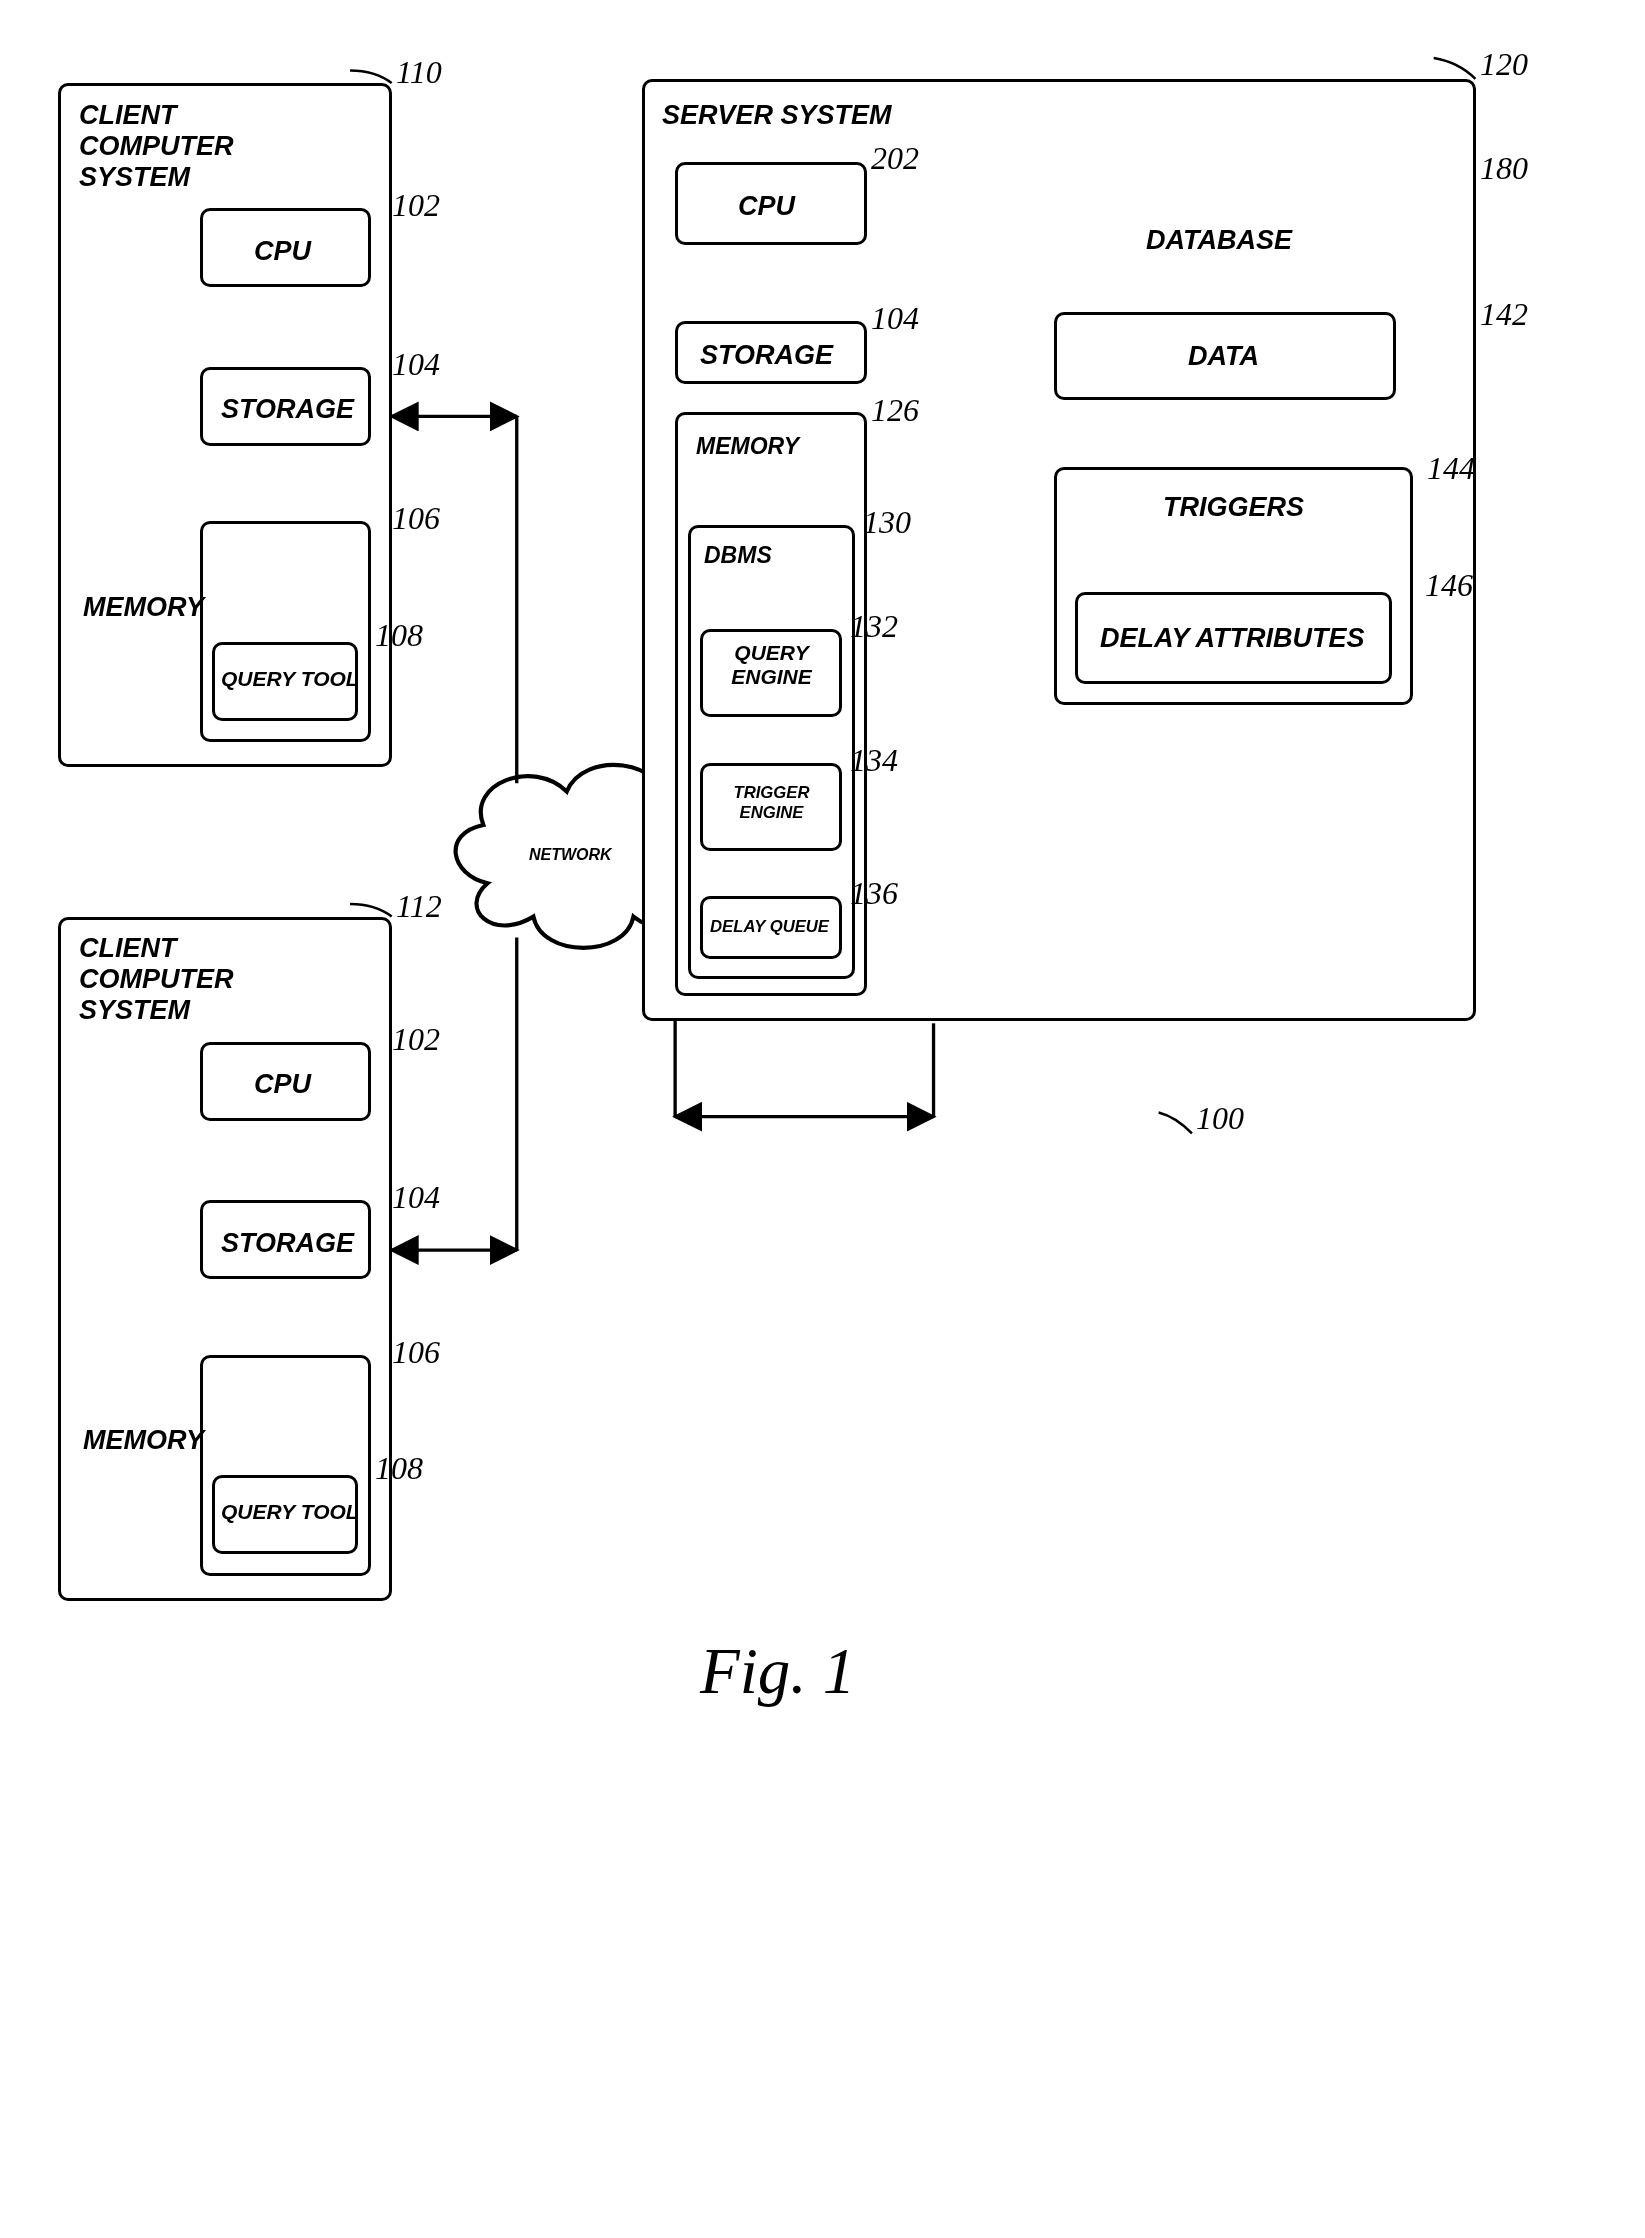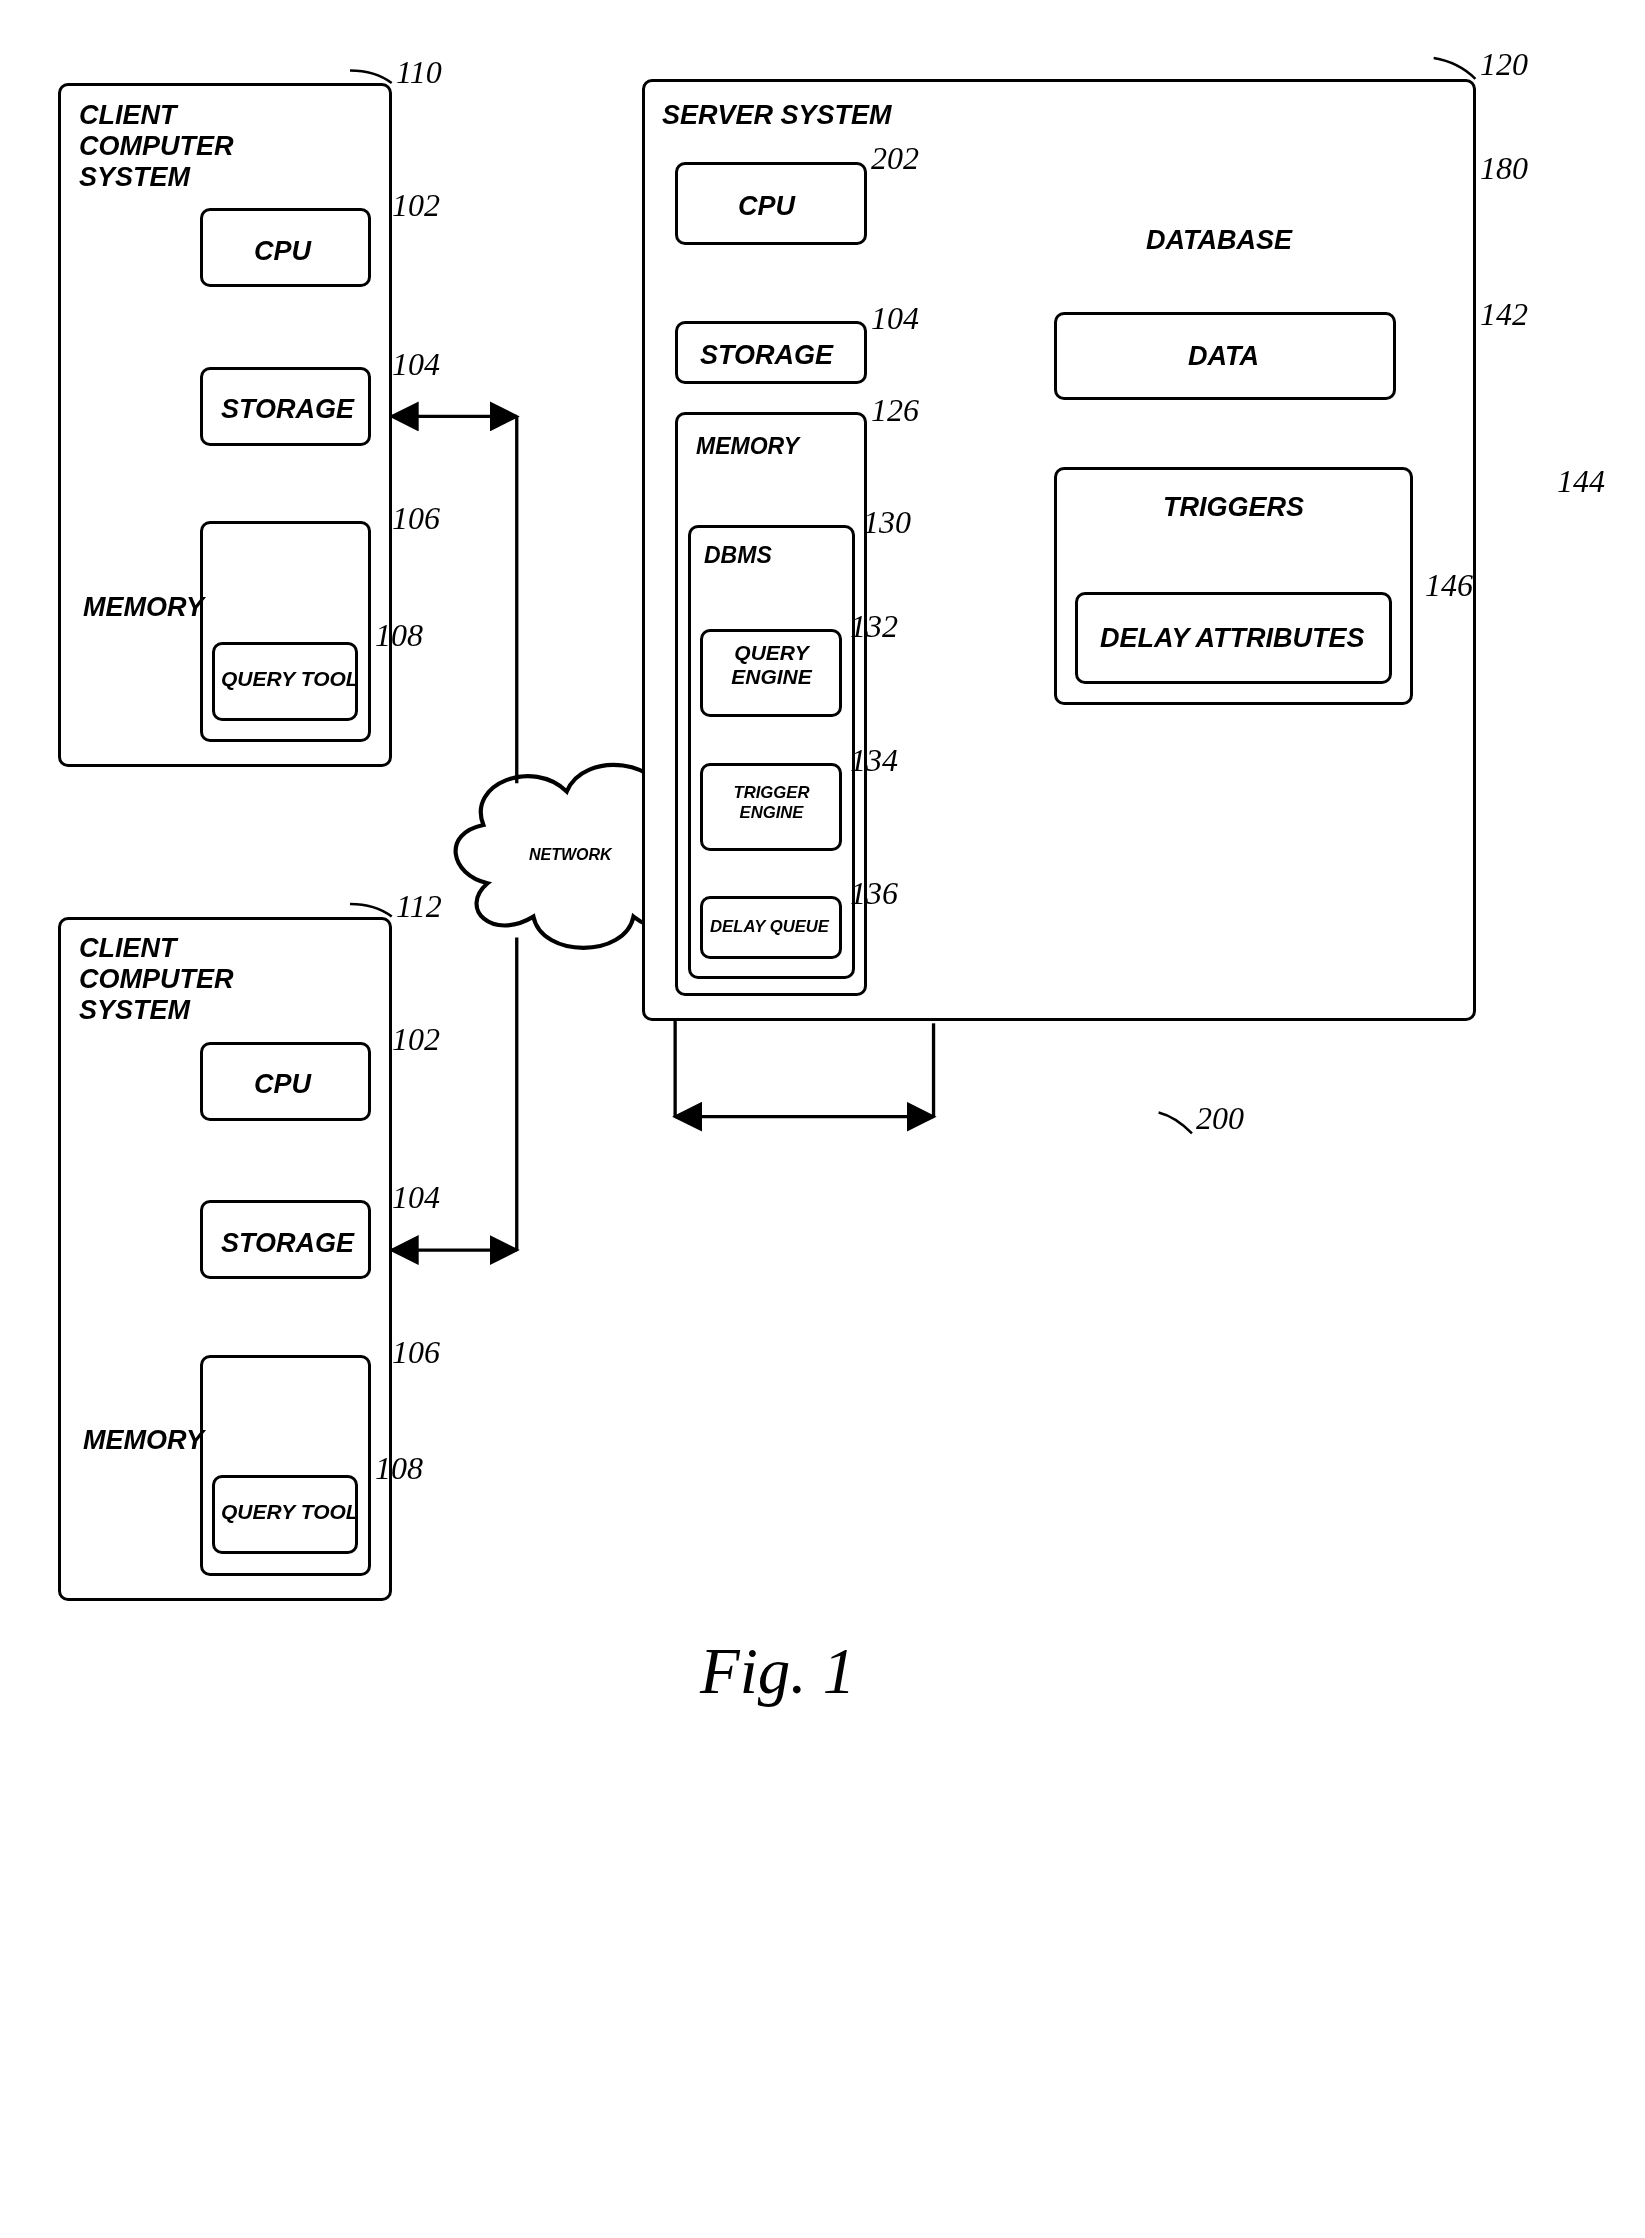--- a/index.html
+++ b/index.html
@@ -202,23 +202,23 @@
   <div class="lbl" style="left:1155px; top:308px;">DATA</div>
 
   <div class="box" style="left:1021px; top:434px; width:359px; height:238px;"></div>
   <div class="lbl" style="left:1130px; top:459px;">TRIGGERS</div>
 
   <div class="box" style="left:1042px; top:559px; width:317px; height:92px;"></div>
   <div class="lbl" style="left:1067px; top:590px; font-size:27px;">DELAY ATTRIBUTES</div>
 
   <div class="refnum" style="left:1447px; top:117px;">180</div>
   <div class="refnum" style="left:1447px; top:263px;">142</div>
-  <div class="refnum" style="left:1524px; top:417px;margin-top:13px;">144</div>
+  <div class="refnum" style="left:1394px; top:417px;">144</div>
   <div class="refnum" style="left:1392px; top:534px;">146</div>
 
   <div class="lbl" style="left:496px; top:813px; font-size:16px;">NETWORK</div>
 
-  <div class="refnum" style="left:1163px; top:1067px;">200</div>
+  <div class="refnum" style="left:1163px; top:1067px;">100</div>
 
   <div class="figcap" style="left:667px; top:1601px;">Fig. 1</div>
 
 </div>
 
 
 </body></html>

